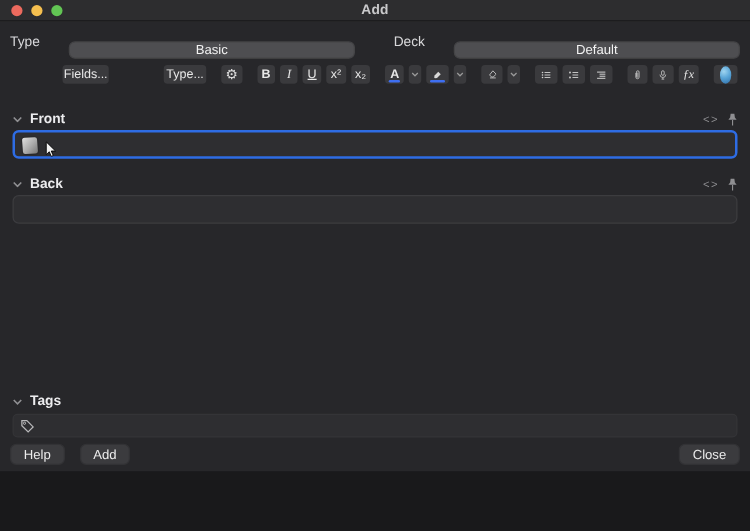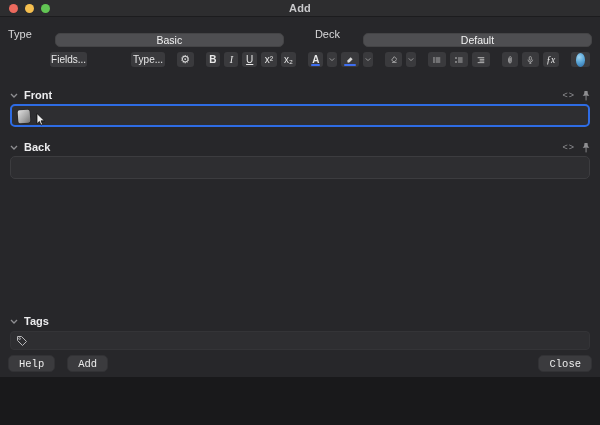--- a/index.html
+++ b/index.html
@@ -45,21 +45,21 @@
   .cursor { position:absolute; left:24px; top:7px; }
 
   .spacer { flex:1 1 auto; }
 
   
   .tags-header { display:flex; align-items:center; padding:0 10px; height:14px; flex:0 0 auto; }
   .tags-box { margin:3px 10px 0 10px; height:19px; background:#2e2e31; border:1px solid #343437; border-radius:4px; display:flex; align-items:center; padding:0 5px; flex:0 0 auto; }
 
   
   .footer { display:flex; align-items:center; padding:5px 8px 5px 8px; gap:12px; flex:0 0 auto; }
-  .f-btn { background:#3b3b3e; border:1px solid #323235; border-radius:5px; height:17px; padding:0 10px; font-size:10.5px; color:#ececec; display:inline-flex; align-items:center; font-family:Liberation Mono, monospace; }
+  .f-btn { background:#3b3b3e; border:1px solid #323235; border-radius:5px; height:17px; padding:0 10px; font-size:10.5px; color:#ececec; display:inline-flex; align-items:center; font-family:Liberation Sans, sans-serif; }
   .f-close { margin-left:auto; }
 </style>
 </head>
 <body>
 
 <div class="window">
 
   <div class="titlebar">
     <div class="traffic">
       <div class="light" style="background:#ec6a5e"></div>

